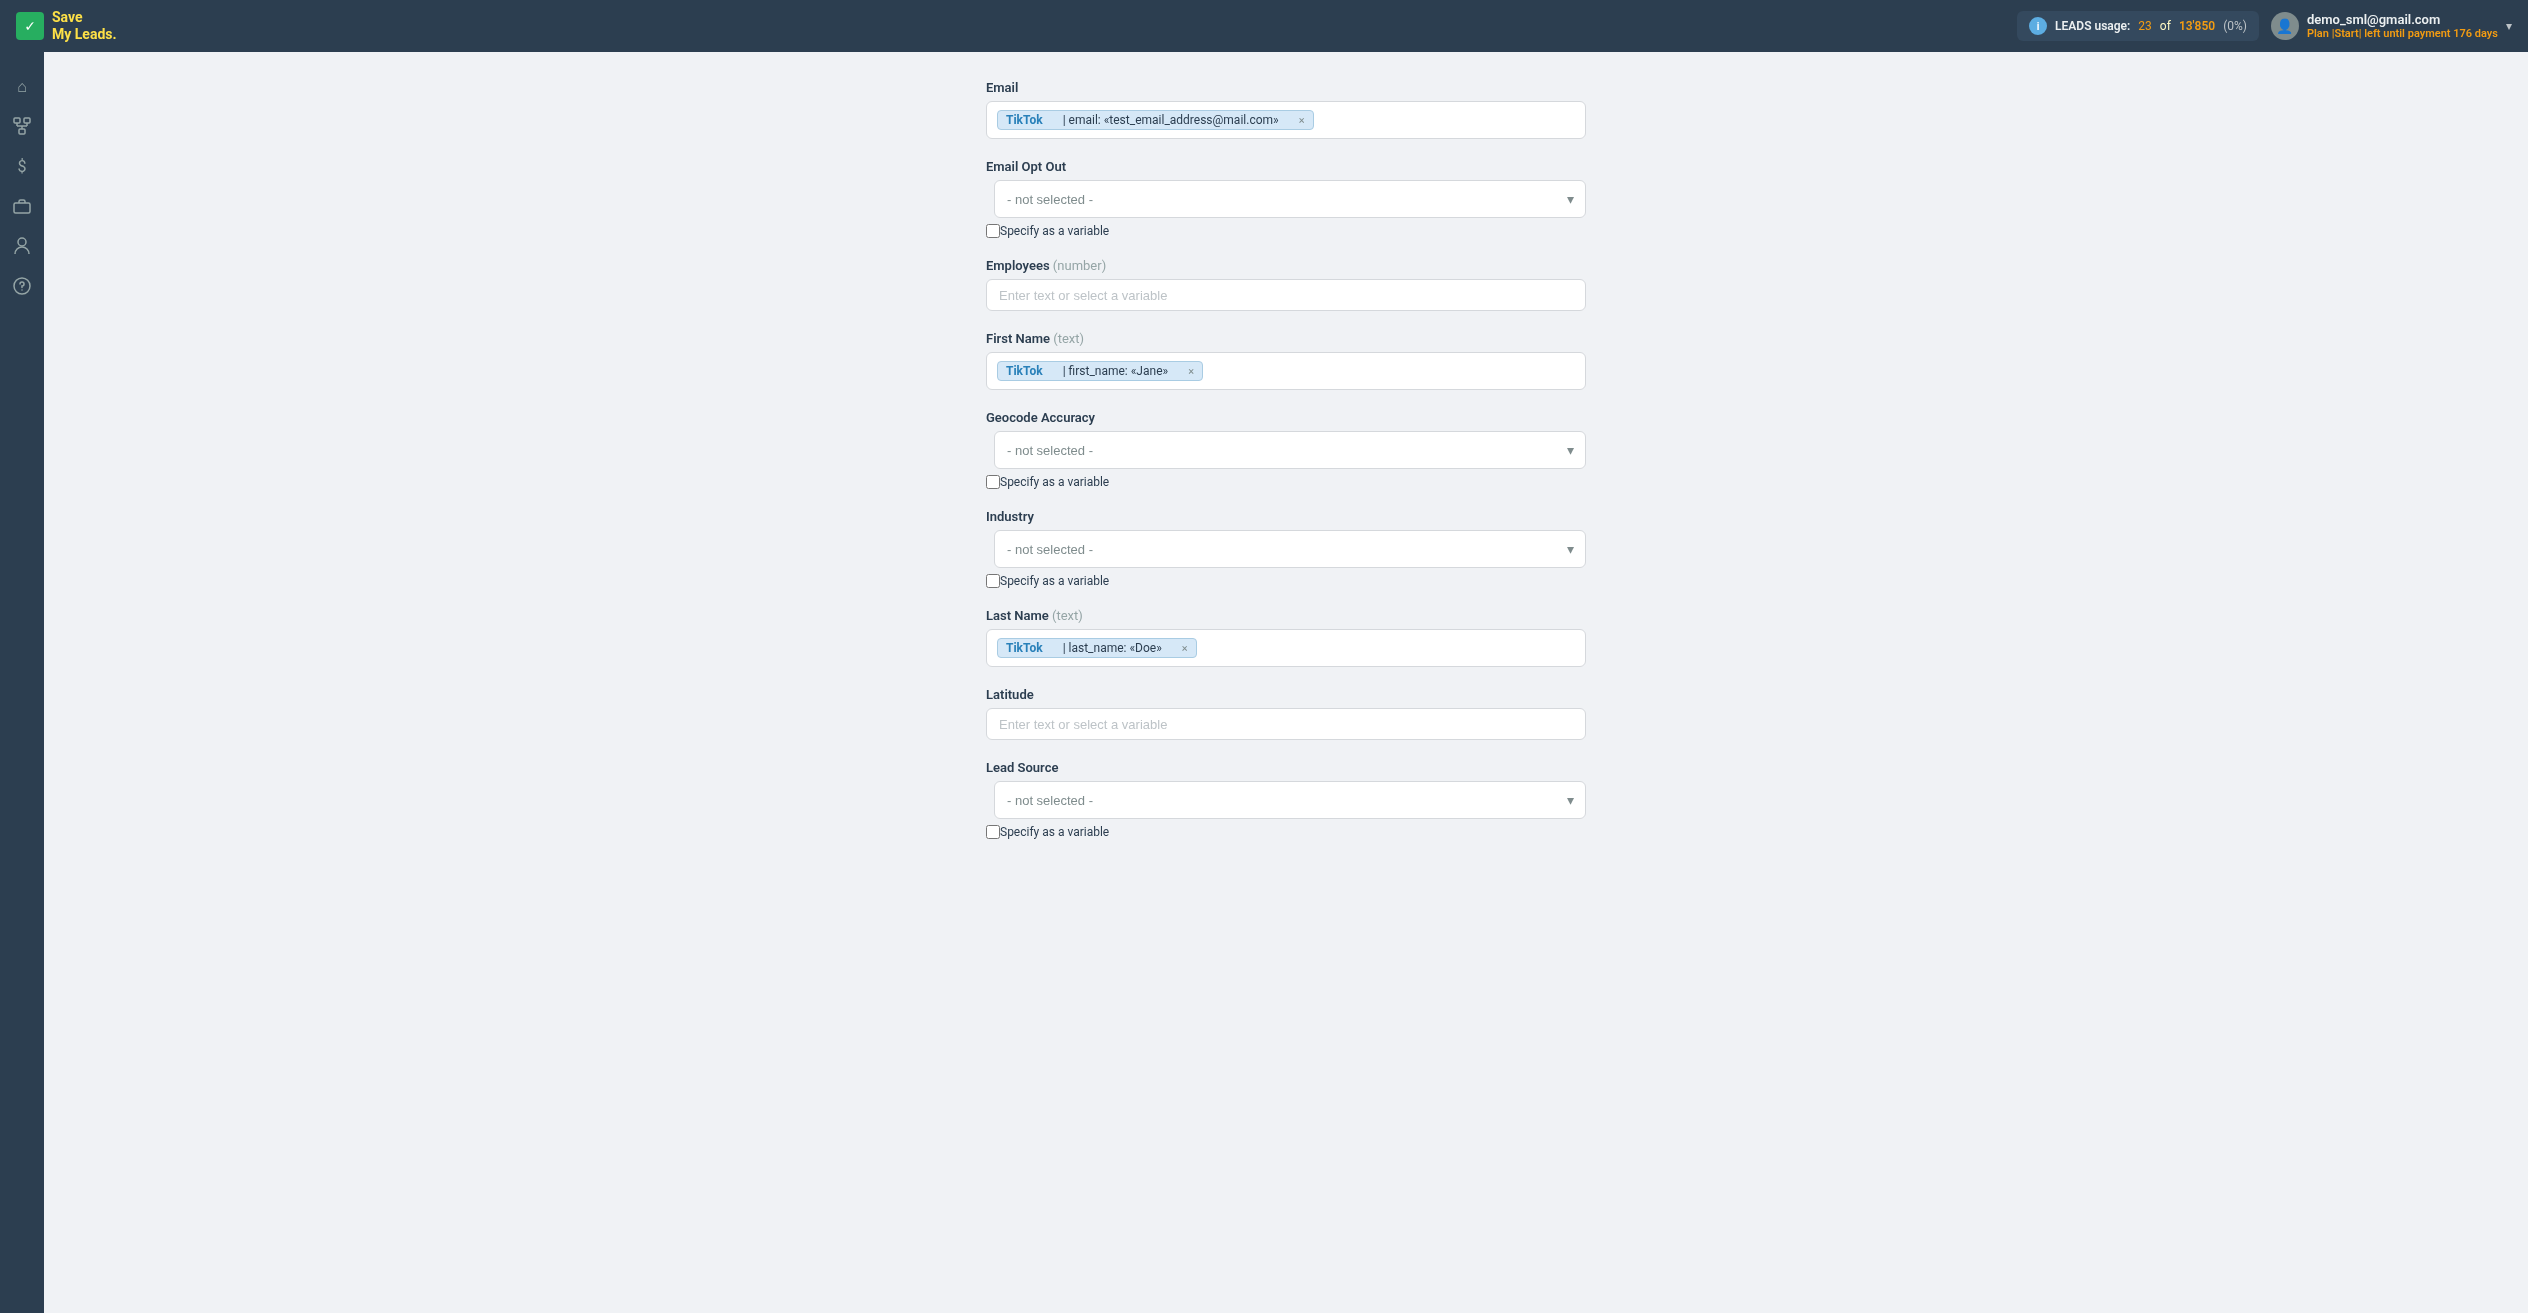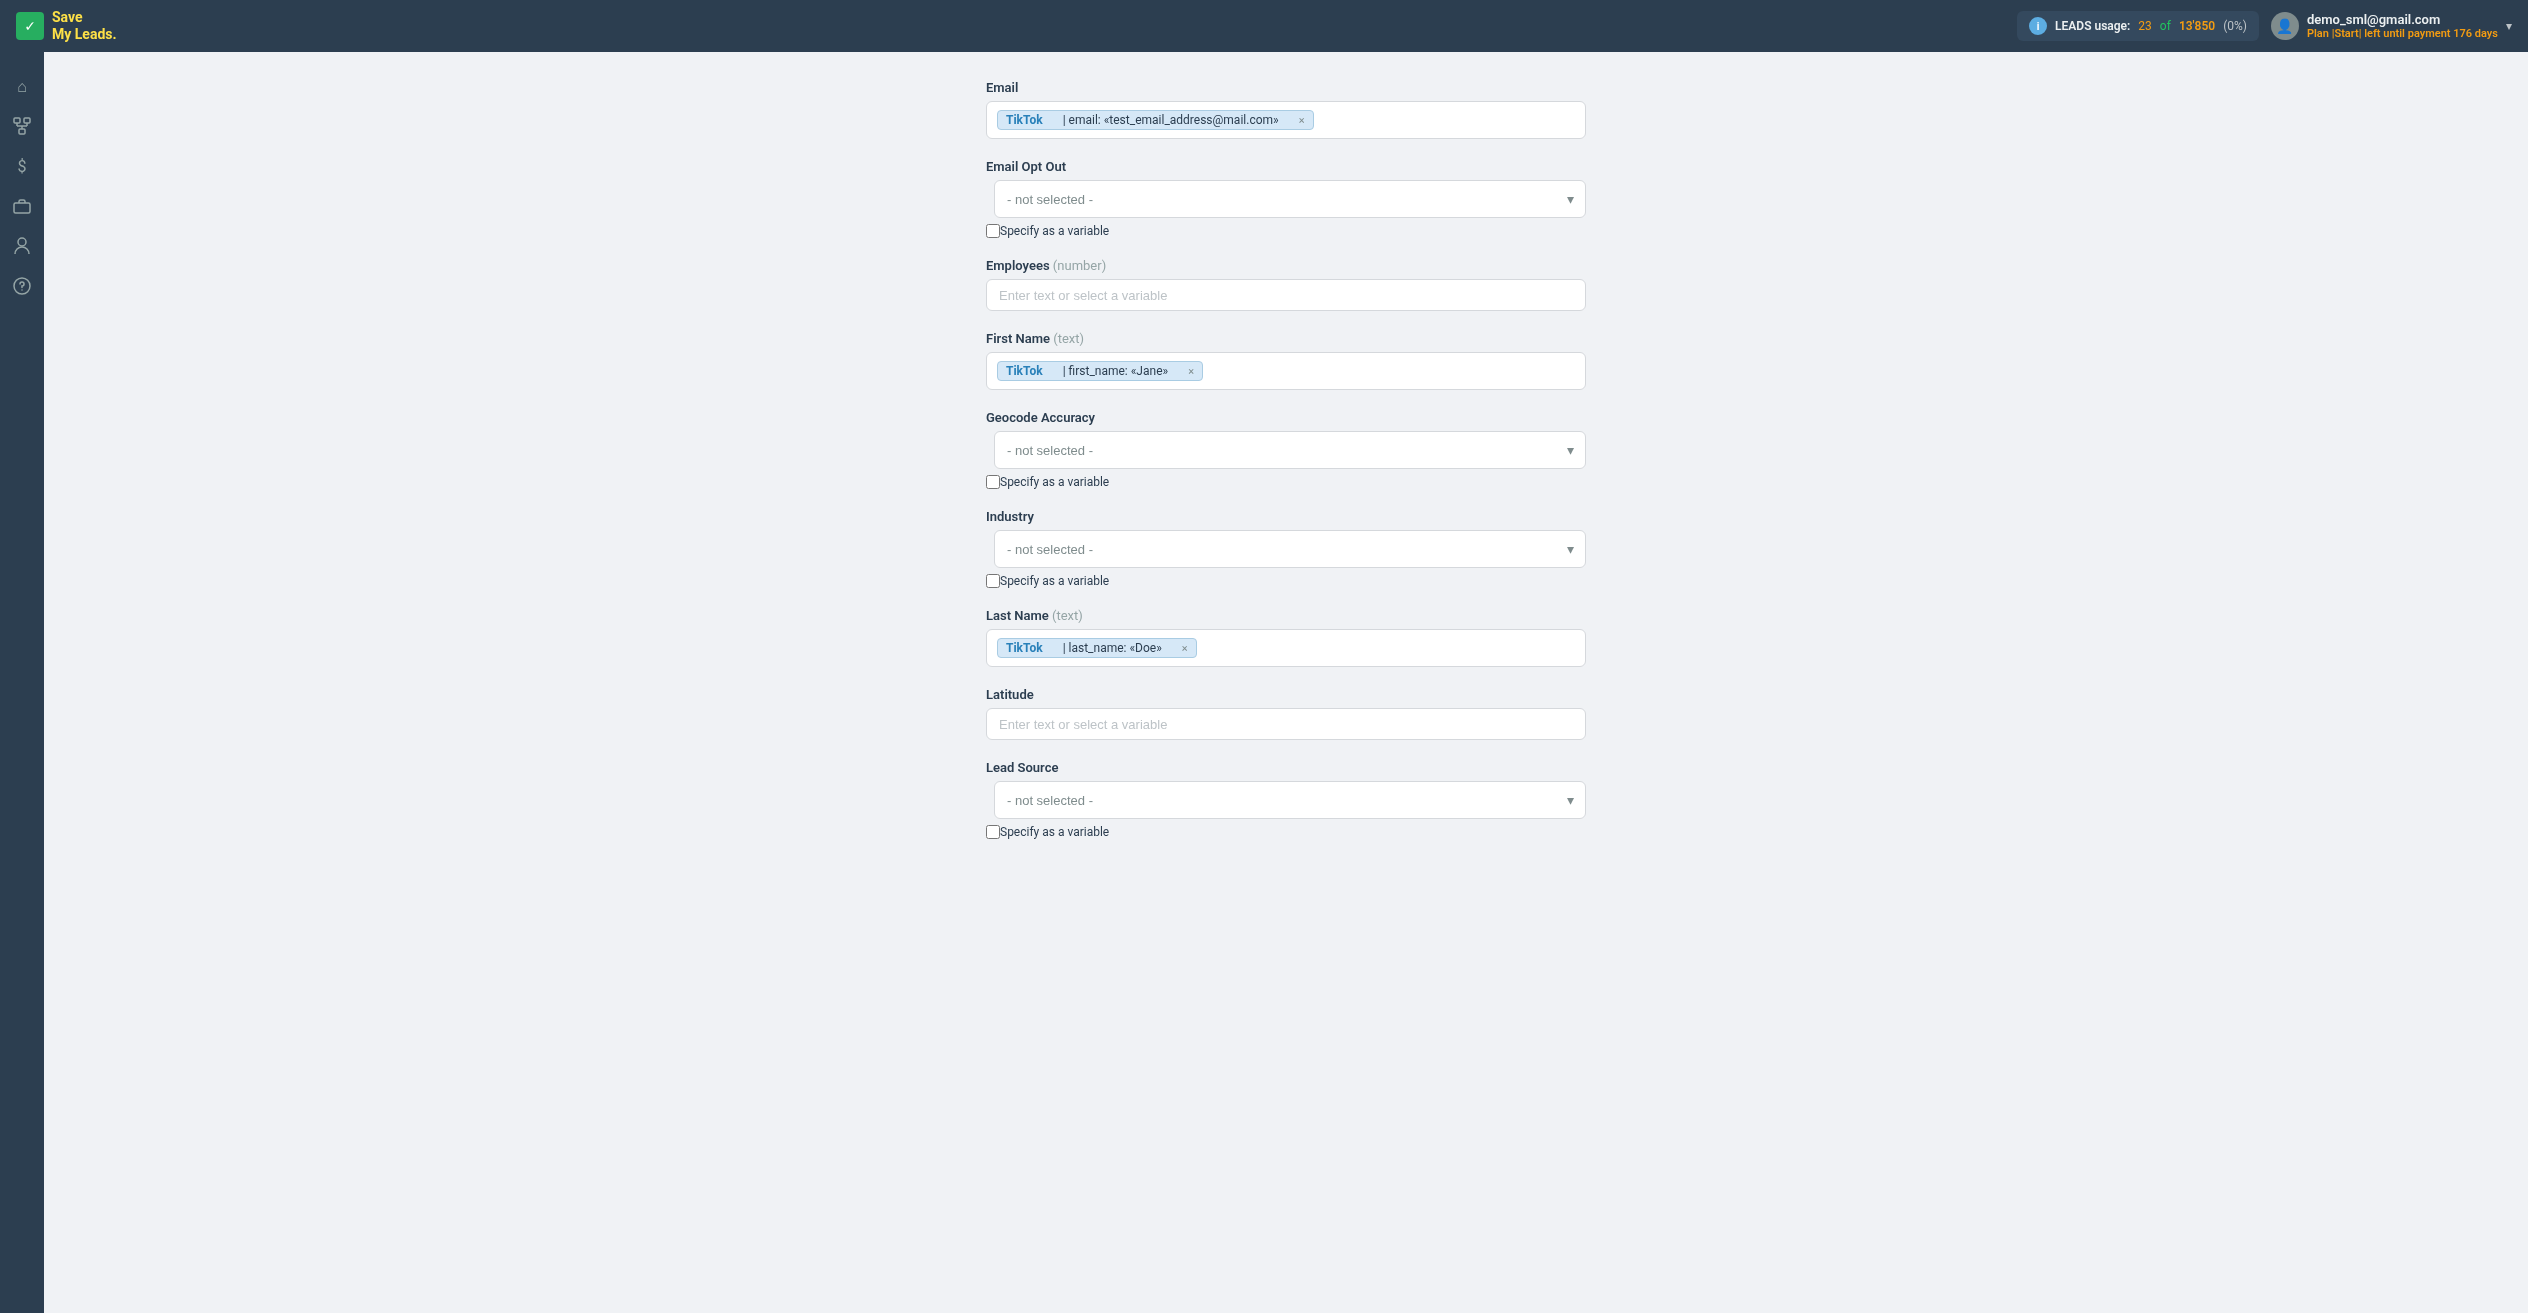--- a/index.html
+++ b/index.html
@@ -235,21 +235,21 @@
     <div class="topbar-logo-icon">✓</div>
     <div class="topbar-logo-text">
       <span>Save</span><br><span>My Leads.</span>
     </div>
   </div>
   <div class="topbar-spacer"></div>
   <div class="topbar-leads-info">
     <div class="info-icon">i</div>
     <span class="topbar-leads-label">LEADS usage:</span>
     <span class="topbar-leads-count">23</span>
-    <span style="color:#22c55e">of</span>
+    <span style="color:#fef9c3">of</span>
     <span style="color:#f39c12;font-weight:600">13'850</span>
     <span class="topbar-leads-total">(0%)</span>
   </div>
   <div class="topbar-user">
     <div class="topbar-user-avatar">👤</div>
     <div>
       <div class="topbar-user-name">demo_sml@gmail.com</div>
       <div class="topbar-user-plan">
         <span>Plan |</span><span style="color:#f39c12;font-weight:600">Start</span><span>| left until payment</span> <span style="color:#f39c12;font-weight:600">176 days</span>
       </div>

